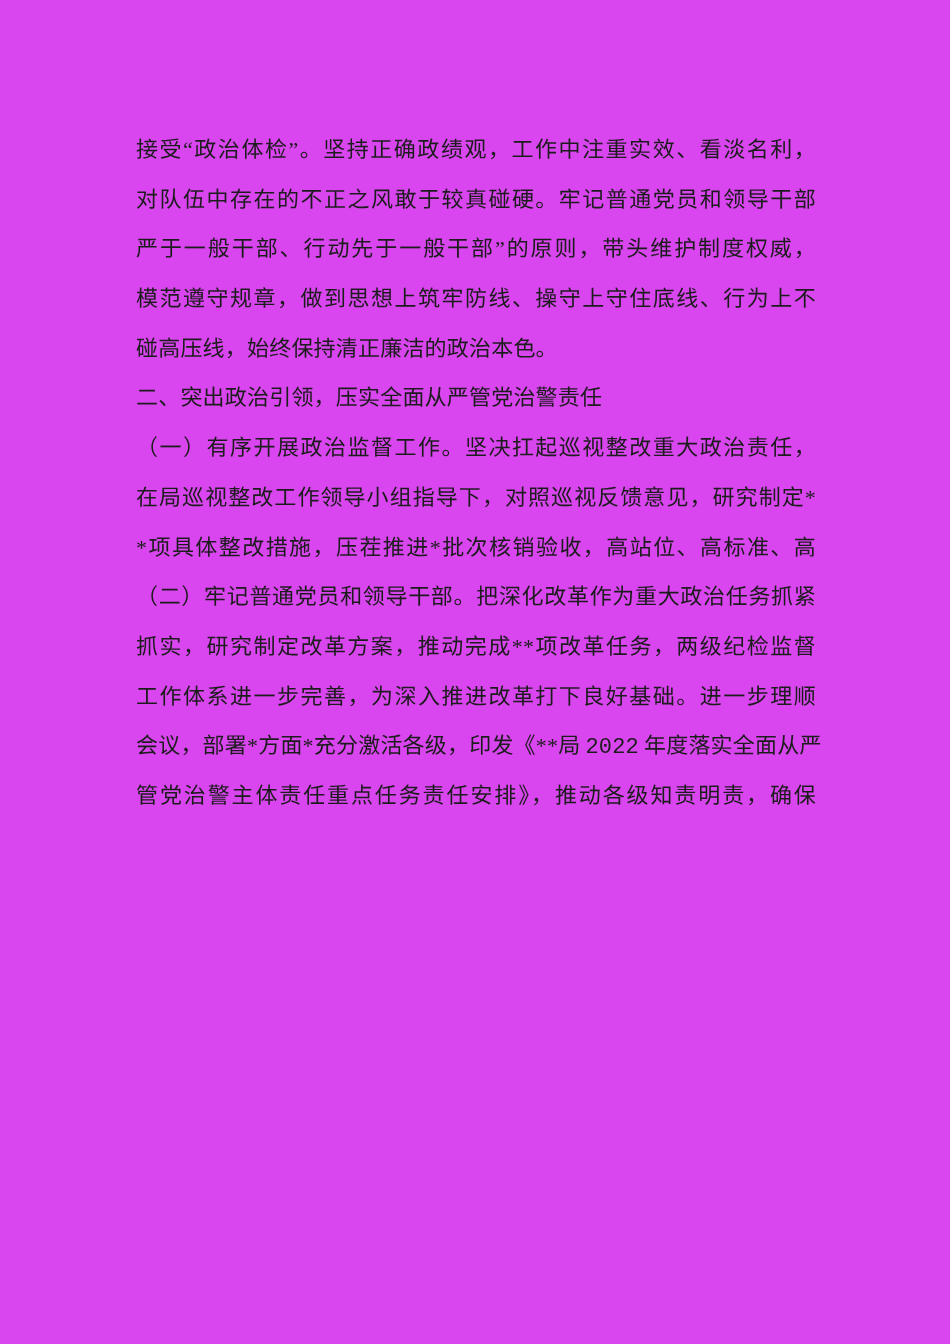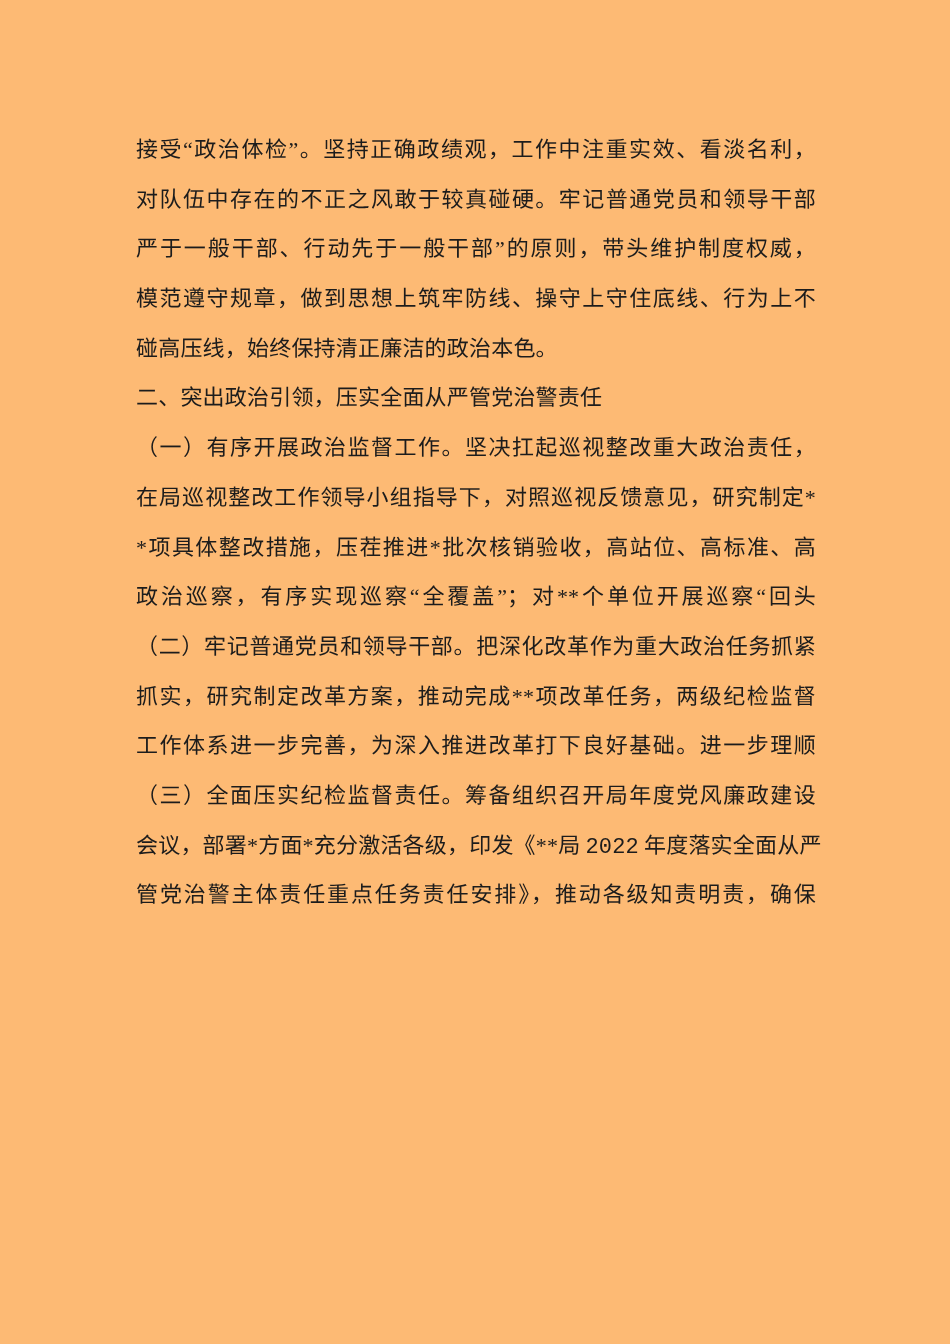--- a/index.html
+++ b/index.html
@@ -1,20 +1,20 @@
 <!DOCTYPE html>
 <html lang="zh-CN"><head>
 <meta charset="utf-8">
 <style>
   html, body { margin: 0; padding: 0; background: #ffffff; }
   .page {
     position: relative;
     width: 950px;
     height: 1344px;
-    background: #fdba74;
+    background: #d946ef;
     overflow: hidden;
     font-family: "Liberation Serif", "DejaVu Serif", serif;
     color: #1c1c1c;
   }
   .text-block {
     position: absolute;
     left: 136px;
     top: 125px;
     width: 680px;
   }
@@ -42,23 +42,21 @@
   <div class="text-block">
     <div class="line j">接受“政治体检”。坚持正确政绩观，工作中注重实效、看淡名利，</div>
     <div class="line j">对队伍中存在的不正之风敢于较真碰硬。牢记普通党员和领导干部</div>
     <div class="line j">严于一般干部、行动先于一般干部”的原则，带头维护制度权威，</div>
     <div class="line j">模范遵守规章，做到思想上筑牢防线、操守上守住底线、行为上不</div>
     <div class="line">碰高压线，始终保持清正廉洁的政治本色。</div>
     <div class="line">二、突出政治引领，压实全面从严管党治警责任</div>
     <div class="line j">（一）有序开展政治监督工作。坚决扛起巡视整改重大政治责任，</div>
     <div class="line j">在局巡视整改工作领导小组指导下，对照巡视反馈意见，研究制定*</div>
     <div class="line j">*项具体整改措施，压茬推进*批次核销验收，高站位、高标准、高</div>
-    <div class="line j">政治巡察，有序实现巡察“全覆盖”；对**个单位开展巡察“回头</div>
     <div class="line j">（二）牢记普通党员和领导干部。把深化改革作为重大政治任务抓紧</div>
     <div class="line j">抓实，研究制定改革方案，推动完成**项改革任务，两级纪检监督</div>
     <div class="line j">工作体系进一步完善，为深入推进改革打下良好基础。进一步理顺</div>
-    <div class="line j">（三）全面压实纪检监督责任。筹备组织召开局年度党风廉政建设</div>
     <div class="line j">
       <span>会议，部署*方面*充分激活各级，印发《**局</span><span class="num">2022</span><span>年度落实全面从严</span>
     </div>
     <div class="line j">管党治警主体责任重点任务责任安排》，推动各级知责明责，确保</div>
   </div>
 </div>
 
 </body></html>

